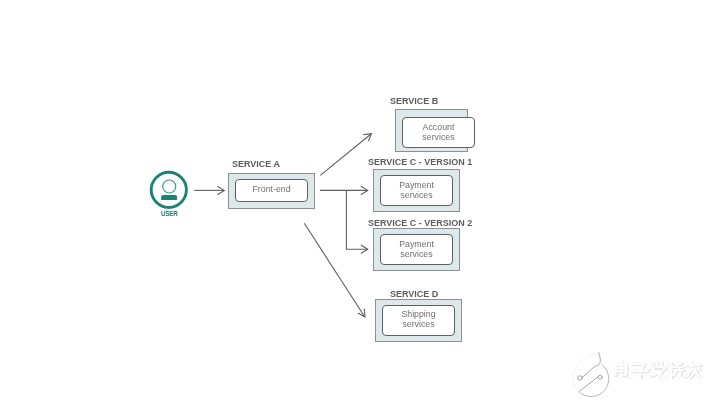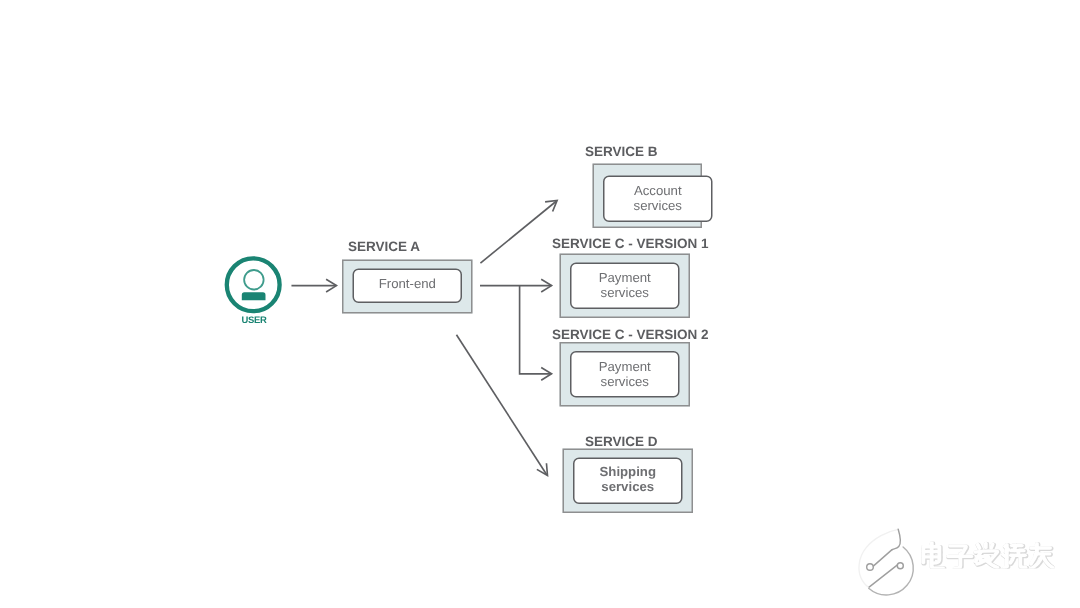--- a/index.html
+++ b/index.html
@@ -89,21 +89,21 @@
   <div class="group" style="left:373.0px;top:228.0px;width:87.0px;height:42.5px;">
     <div class="inner" style="left:5.90px;top:5.20px;width:73.0px;height:30.7px;">
       <div class="txt" style="top:3.6px;">Payment
 services</div>
     </div>
   </div>
 
   <div class="glabel" style="left:390.3px;top:289.5px;">SERVICE D</div>
   <div class="group" style="left:375.1px;top:299.0px;width:86.6px;height:42.6px;">
     <div class="inner" style="left:5.80px;top:5.20px;width:73.0px;height:30.7px;">
-      <div class="txt" style="top:2.5px;font-weight:bold;">Shipping
+      <div class="txt" style="top:2.5px;">Shipping
 services</div>
     </div>
   </div>
 
   <svg class="wm" style="left:568px;top:350px;" width="46" height="50" viewBox="0 0 46 50">
     <g fill="none" stroke-linecap="round" stroke-linejoin="round">
       <path stroke="#b3b3b3" stroke-width="0.95" d="M34.06 14.69 A17.9 17.9 0 1 1 11.11 42.15"></path>
       <path stroke="#f1f1f1" stroke-width="0.9" d="M30.8 2.9 C23.6 4.2 14.6 8.6 9.2 15.4 C3.8 22.2 4.0 30.6 5.8 34.8
                C7.3 38.2 9.4 40.4 11.2 41.6"></path>
       <path stroke="#9f9f9f" stroke-width="0.95" d="M30.8 2.8 C31.9 6.4 33.4 11.6 31.2 14.3 C29.7 16.2 27.5 15.6 26.5 16.6"></path>

